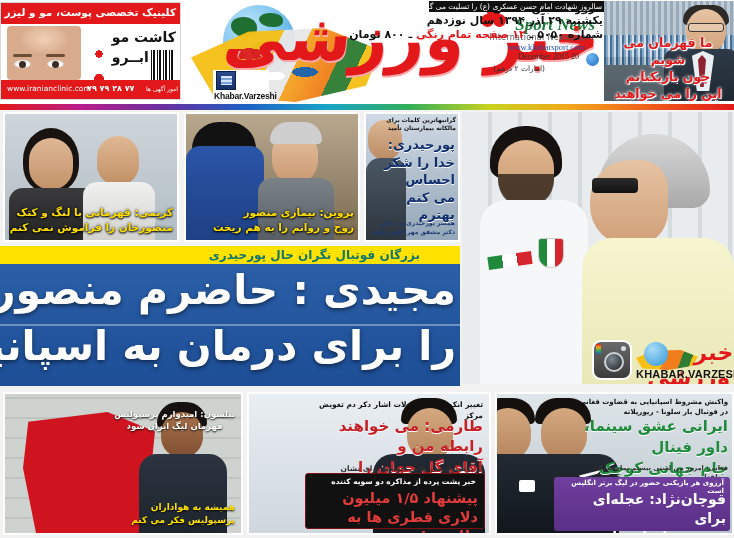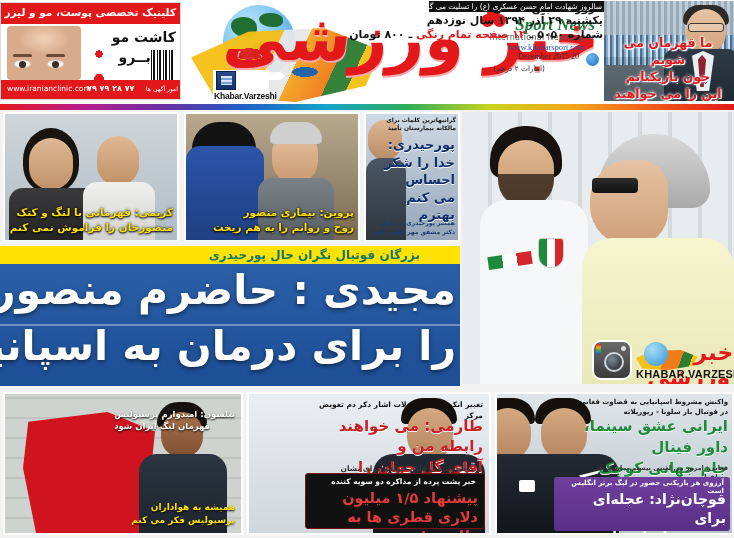--- a/index.html
+++ b/index.html
@@ -21,21 +21,21 @@
      background:
        radial-gradient(ellipse 26px 16px at 37px 13px,#f0cfb6 0%,#e3bb9e 60%,#d7ab8c 100%),
        linear-gradient(#ead1bc,#d7ab8c); overflow:hidden; }
   .eye { position:absolute; width:17px; height:8px; border-radius:50%/60%; background:#fff;
      box-shadow:inset 0 0 2px #9a7a63; top:34px; }
   .eye::after{ content:""; position:absolute; left:5px; top:1px; width:7px; height:7px; border-radius:50%;
      background:#3c2c22; }
   .eye.l{ left:7px; } .eye.r{ left:40px; }
   .brow { position:absolute; width:19px; height:3px; border-radius:3px; background:#6b4d38; top:28px; }
   .brow.l{ left:6px; } .brow.r{ left:39px; }
-  .clinic-txt { position:absolute; right:6px; top:3px; text-align:center; color:#111; }
+  .clinic-txt { position:absolute; right:6px; top:3px; text-align:left; color:#111; }
   .clinic-txt div { font-size:14px; font-weight:bold; line-height:1.45; letter-spacing:-.4px; }
   .clinic-logo { position:absolute; left:86px; top:24px; width:24px; height:52px; }
   .clinic-logo .fig { position:absolute; left:2px; top:0; width:20px; height:46px;
      background:
        radial-gradient(circle 6px at 10px 6px,#e2181b 60%,transparent 61%),
        radial-gradient(ellipse 9px 14px at 10px 24px,#e2181b 60%,transparent 61%),
        linear-gradient(#e2181b,#e2181b) ; background-repeat:no-repeat;
      background-size:20px 14px,20px 28px,6px 16px; background-position:0 0,0 10px,7px 30px; }
   .clinic-logo .cap { position:absolute; left:0; top:44px; color:#e2181b; font-size:7px; font-weight:bold; }
   .clinic-foot { position:absolute; left:0; bottom:0; width:181px; height:19px; background:#e2181b; }
@@ -206,21 +206,21 @@
   .b1 .wall{ position:absolute; left:0; top:0; width:240px; height:143px;
      background:repeating-linear-gradient(0deg,#cfd3cf 0 18px,#bfc4c0 18px 20px); }
   .b1 .flag{ position:absolute; left:18px; top:18px; width:132px; height:122px; background:#cf1420;
      clip-path:polygon(4% 8%,64% 0,100% 16%,92% 100%,10% 100%,0 46%); }
   .b1 .player{ position:absolute; right:6px; top:8px; width:104px; height:135px; }
   .b1 .player .hair{ position:absolute; left:26px; top:0; width:50px; height:26px; border-radius:25px 25px 6px 6px; background:#15110e; }
   .b1 .player .face{ position:absolute; left:30px; top:10px; width:42px; height:46px; border-radius:21px;
      background:linear-gradient(#a9714a,#7d4f31); }
   .b1 .player .torso{ position:absolute; left:8px; top:52px; width:88px; height:91px;
      background:linear-gradient(#2b3440,#1b222a); border-radius:18px 18px 0 0; }
-  .b1 .cap-top{ position:absolute; right:6px; top:14px; text-align:left; direction:rtl; }
+  .b1 .cap-top{ position:absolute; right:6px; top:14px; text-align:center; direction:rtl; }
   .b1 .cap-top div{ font-size:8.5px; font-weight:bold; color:#fff; line-height:1.45; text-shadow:0 1px 2px #000; }
   .b1 .cap-big{ position:absolute; right:6px; top:44px; text-align:right; direction:rtl; }
   .b1 .cap-big div{ font-size:20px; font-weight:bold; color:#fff; line-height:1.3; letter-spacing:-1px;
      text-shadow:0 2px 3px rgba(0,0,0,.75); }
   .b1 .cap-bot{ position:absolute; right:6px; bottom:6px; text-align:right; direction:rtl; }
   .b1 .cap-bot div{ font-size:9px; font-weight:bold; color:#ffe000; line-height:1.45; text-shadow:0 1px 2px #000; }
 
   .b2 { position:absolute; left:247px; top:392px; width:244px; height:143px; overflow:hidden;
      background:linear-gradient(#e9eef2,#cfd7dd); border:2px solid #fff; }
   .ref { position:absolute; width:120px; height:143px; top:0; }

